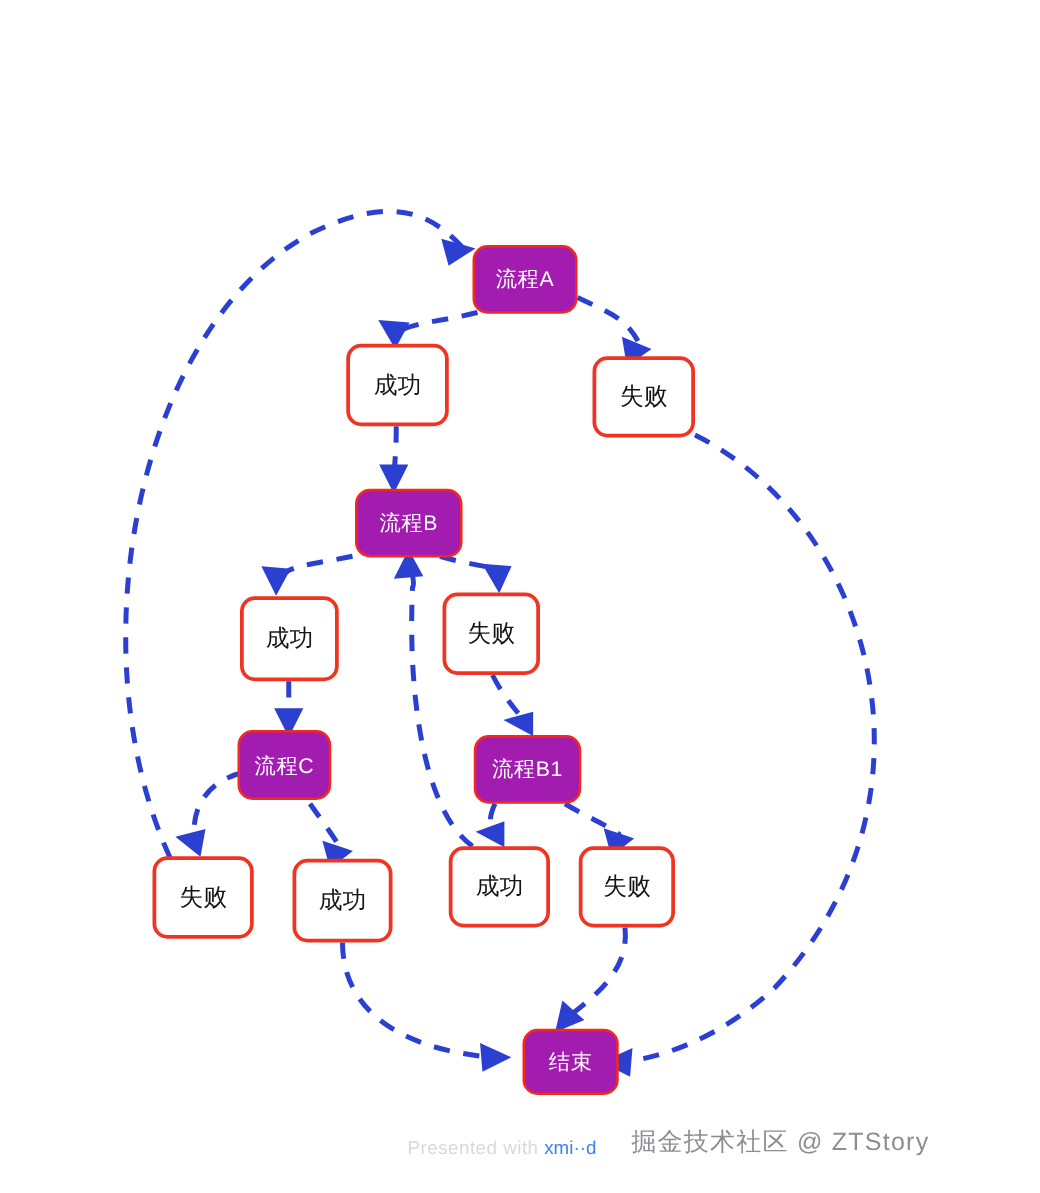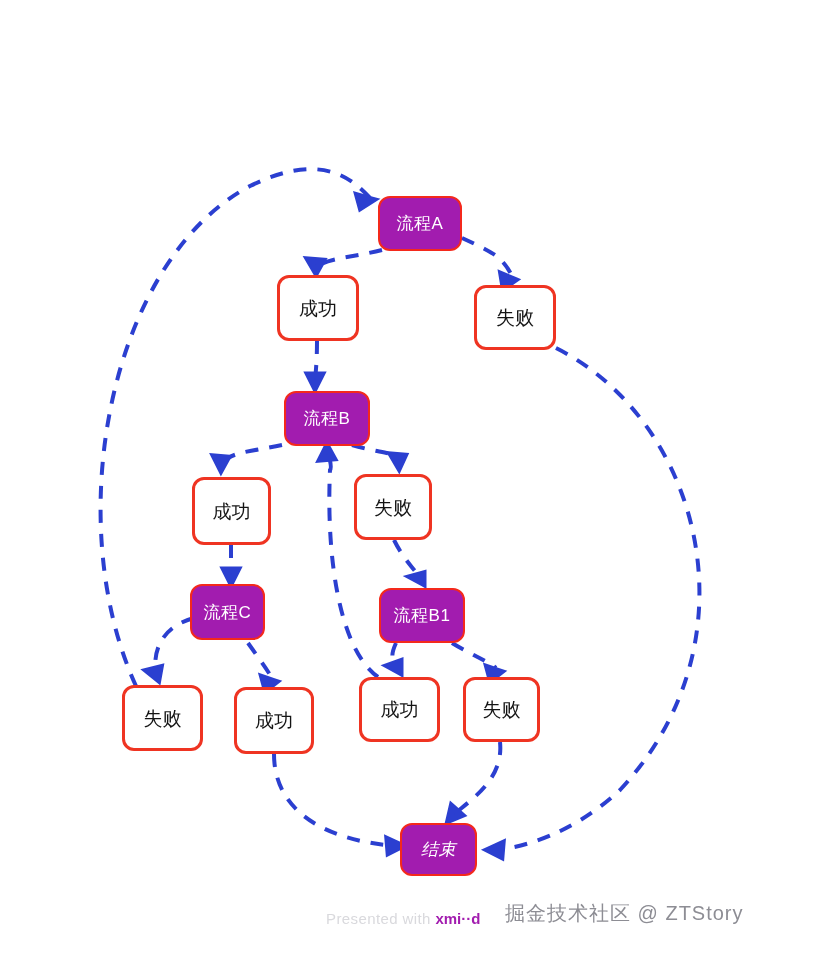--- a/index.html
+++ b/index.html
@@ -15,21 +15,21 @@
         font-size:17px;font-weight:400;letter-spacing:.5px;}
   .node.leaf{background:#ffffff;color:#141414;border:3px solid #ef3422;
         font-size:19px;font-weight:400;}
   .node span{pointer-events:none;}
 
   #title{position:absolute;left:0;right:0;top:100px;text-align:center;
          font-size:44px;font-weight:bold;color:#111111;letter-spacing:2px;}
 
   #wm-xmind{position:absolute;left:326px;top:910px;font-size:15px;
             color:#d9d9dd;letter-spacing:.4px;white-space:nowrap;}
-  #wm-xmind b{color:#a21caf;font-weight:bold;letter-spacing:0;}
+  #wm-xmind b{color:#3b82f6;font-weight:normal;letter-spacing:0;}
   #wm-user{position:absolute;left:505px;top:900px;font-size:20px;
            color:#8d8d94;white-space:nowrap;letter-spacing:1px;}
 </style>
 </head>
 <body>
 
 <div id="stage">
 
   <svg id="edges" viewBox="0 0 832 954" xmlns="http://www.w3.org/2000/svg">
       <g>
@@ -129,21 +129,21 @@
       </div>
       <div class="node leaf" style="left: 234px; top: 687px; width: 80px; height: 67px;">
         <span>成功</span>
       </div>
       <div class="node leaf" style="left: 359px; top: 677px; width: 81px; height: 65px;">
         <span>成功</span>
       </div>
       <div class="node leaf" style="left: 463px; top: 677px; width: 77px; height: 65px;">
         <span>失败</span>
       </div>
-      <div class="node process" style="left: 400px; top: 823px; width: 77px; height: 53px; font-style: italic;">
+      <div class="node process" style="left: 418px; top: 823px; width: 77px; height: 53px;">
         <span>结束</span>
       </div>
     </div>
 
   <div id="wm-xmind">
     <span>Presented with </span><b>xmi··d</b>
   </div>
 
   <div id="wm-user">掘金技术社区 @ ZTStory</div>
 

